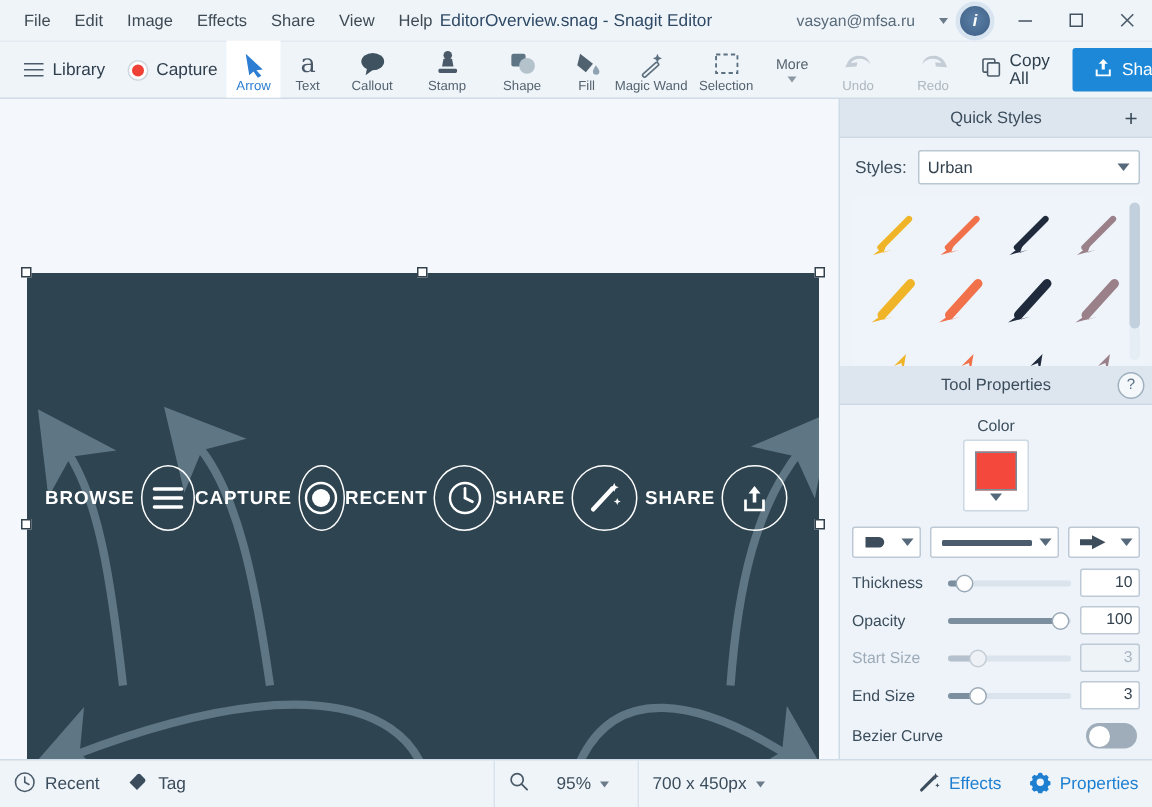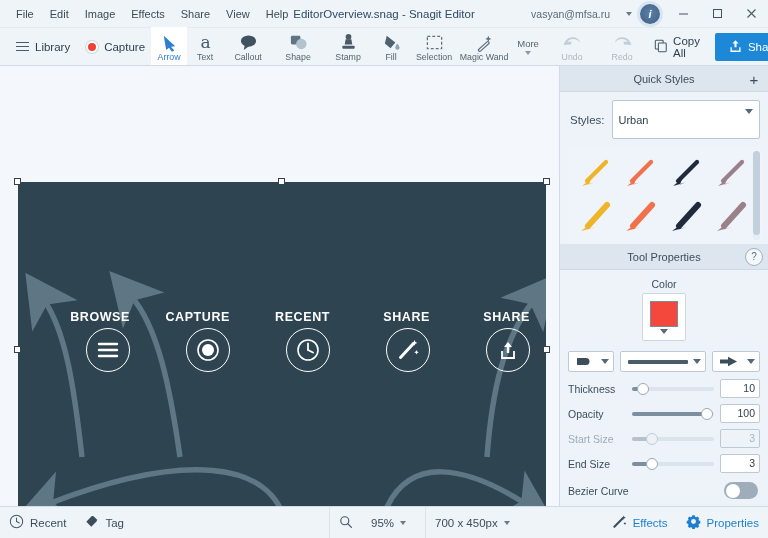--- a/index.html
+++ b/index.html
@@ -136,21 +136,21 @@
     position: absolute; inset: 0;
     background: #2e4450;
     overflow: hidden;
   }
   .handle {
     position: absolute; width: 7px; height: 7px;
     background: #fff; border: 1px solid #33414c; z-index: 5;
   }
   .icon-col {
     position: absolute; top: 128px; width: 100px;
-    display: flex; flex-direction: column; align-items: flex-end; gap: 4px;
+    display: flex; align-items: center; gap: 4px;
   }
   .icon-col .cap {
     font-size: 12.5px; font-weight: bold; color: #ffffff;
     letter-spacing: .6px;
   }
   .circ {
     width: 44px; height: 44px; border-radius: 50%;
     border: 1.6px solid #fff;
     display: flex; align-items: center; justify-content: center;
   }
@@ -176,21 +176,21 @@
   .panel-head .act.round {
     border: 1px solid #9fb0bf; border-radius: 50%;
     background: #f4f8fb; font-size: 10px; color: #5d7083;
   }
   .theme-row {
     display: flex; align-items: center; gap: 7px;
     padding: 8px 8px 6px 10px;
   }
   .theme-row .lb { font-size: 11.5px; color: #3b4d5c; }
   .sel {
-    flex: 1; height: 39px; background: #fff;
+    flex: 1; height: 23px; background: #fff;
     border: 1px solid #b9c7d3; border-radius: 2px;
     display: flex; align-items: center; padding: 0 6px;
     font-size: 11px; color: #33424f; cursor: default;
     position: relative;
   }
   .sel .cv {
     position: absolute; right: 6px; top: 8px;
     width: 0; height: 0; border-left: 4px solid transparent;
     border-right: 4px solid transparent; border-top: 5px solid #56697a;
   }
@@ -386,61 +386,61 @@
           <svg width="19" height="19" viewBox="0 0 20 20">
               <ellipse cx="10" cy="8.5" rx="8" ry="6" fill="#3f5260"></ellipse>
               <path d="M6 13 L5 18 L10.5 14 Z" fill="#3f5260"></path>
             </svg>
         </span>
         <span class="lbl">Callout</span>
       </div>
       <div class="tool wide">
         <span class="gl">
           <svg width="19" height="19" viewBox="0 0 20 20">
-              <rect x="2" y="3" width="10" height="9" rx="1.5" fill="#5d7585"></rect>
-              <circle cx="13" cy="11.5" r="5.5" fill="#b4c2cc"></circle>
-            </svg>
-        </span>
-        <span class="lbl">Shape</span>
-      </div>
-      <div class="tool wide">
-        <span class="gl">
-          <svg width="19" height="19" viewBox="0 0 20 20">
               <circle cx="10" cy="4" r="3" fill="#4a5a68"></circle>
               <path d="M7 6.5 L13 6.5 L14 12 L6 12 Z" fill="#4a5a68"></path>
               <rect x="3.5" y="13.5" width="13" height="3" rx="1" fill="#4a5a68"></rect>
             </svg>
         </span>
         <span class="lbl">Stamp</span>
       </div>
+      <div class="tool wide">
+        <span class="gl">
+          <svg width="19" height="19" viewBox="0 0 20 20">
+              <rect x="2" y="3" width="10" height="9" rx="1.5" fill="#5d7585"></rect>
+              <circle cx="13" cy="11.5" r="5.5" fill="#b4c2cc"></circle>
+            </svg>
+        </span>
+        <span class="lbl">Shape</span>
+      </div>
       <div class="tool">
         <span class="gl">
           <svg width="19" height="19" viewBox="0 0 20 20">
               <path d="M5 3 L14 10 L9 16 L3 11 Z" fill="#50626f"></path>
               <path d="M16 11 C16 11 18.5 14 18.5 15.5 A2.2 2.2 0 0 1 14 15.5 C14 14 16 11 16 11 Z" fill="#8fa2b0"></path>
             </svg>
         </span>
         <span class="lbl">Fill</span>
       </div>
       <div class="tool wide">
         <span class="gl">
           <svg width="19" height="19" viewBox="0 0 20 20">
-              <rect x="2.5" y="3.5" width="15" height="13" fill="none" stroke="#5d7080" stroke-width="1.3" stroke-dasharray="3,2.2"></rect>
-            </svg>
-        </span>
-        <span class="lbl">Selection</span>
-      </div>
-      <div class="tool wide">
-        <span class="gl">
-          <svg width="19" height="19" viewBox="0 0 20 20">
               <rect x="2" y="13" width="14" height="2.6" rx="1.2" transform="rotate(-42 9 14)" fill="none" stroke="#5d7080" stroke-width="1.2"></rect>
               <path d="M14 3 l1 2.2 2.2 1 -2.2 1 -1 2.2 -1-2.2 -2.2-1 2.2-1 Z" fill="#5d7080"></path>
             </svg>
         </span>
         <span class="lbl">Magic Wand</span>
+      </div>
+      <div class="tool wide">
+        <span class="gl">
+          <svg width="19" height="19" viewBox="0 0 20 20">
+              <rect x="2.5" y="3.5" width="15" height="13" fill="none" stroke="#5d7080" stroke-width="1.3" stroke-dasharray="3,2.2"></rect>
+            </svg>
+        </span>
+        <span class="lbl">Selection</span>
       </div>
       <div class="more-btn">
         <span class="lbl">More</span>
         <span class="more-caret"></span>
       </div>
       <div class="tool wide dim">
         <span class="gl">
           <svg width="21" height="19" viewBox="0 0 22 20">
               <path d="M3.5 8.5 C7 2.5 18 3 19 10.5 C16.5 5.5 8 5 5.5 9.5 L10 9 L9.5 12 L1.5 12.5 Z" fill="#8b99a6"></path>
             </svg>

